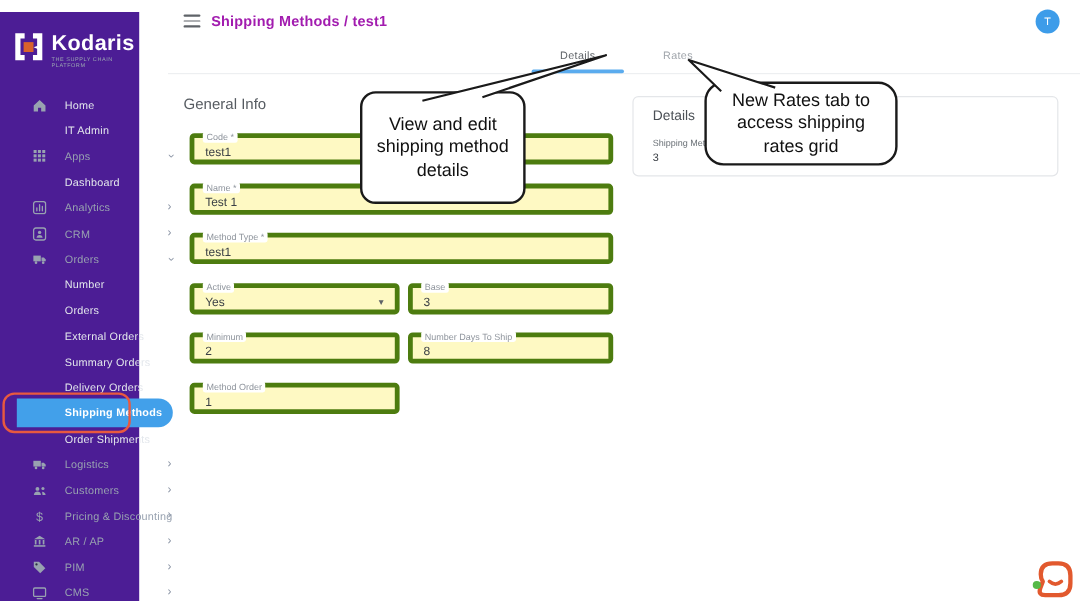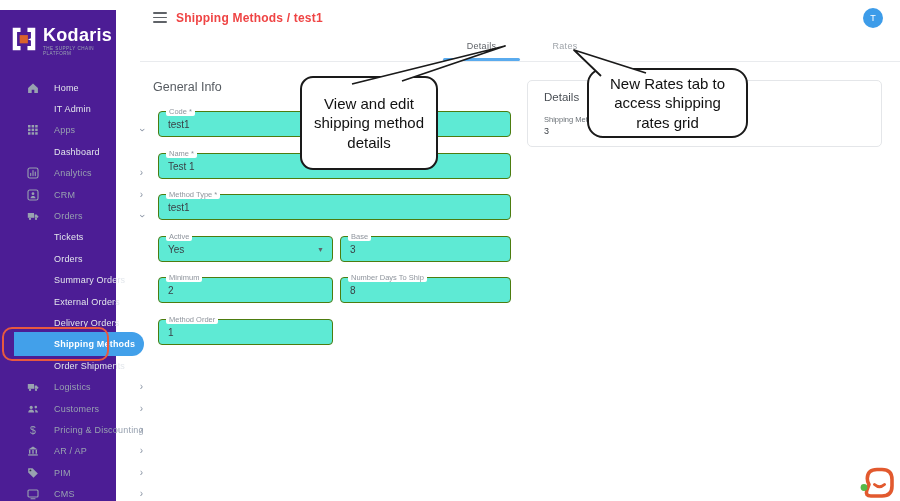--- a/index.html
+++ b/index.html
@@ -24,37 +24,37 @@
     background:#42a0ea; border-radius:0 12px 12px 0; z-index:1; }
   .nav-item.selected .lbl { color:#fff; font-weight:bold; }
   #annotation-box { position:absolute; left:2px; top:317px; width:107px; height:34px;
     border:2.5px solid #e8593f; border-radius:10px; z-index:30; pointer-events:none; }
 
   
   #topbar { position:absolute; left:140px; top:0; right:0; height:35px; background:#fff; }
   #hamburger { position:absolute; left:13px; top:12px; width:14px; height:11px;
     display:flex; flex-direction:column; justify-content:space-between; cursor:pointer; }
   #hamburger span { display:block; height:1.6px; background:#5f6368; border-radius:1px; }
-  #page-title { position:absolute; left:36px; top:11px; font-size:12px; font-weight:bold; color:#ef4444; letter-spacing:.2px; }
+  #page-title { position:absolute; left:36px; top:11px; font-size:12px; font-weight:bold; color:#a21caf; letter-spacing:.2px; }
   #avatar { position:absolute; left:863px; top:8px; width:20px; height:20px; border-radius:50%;
     background:#3d9ce9; color:#fff; font-size:9px; display:flex; align-items:center; justify-content:center; z-index:5; cursor:pointer; }
 
   
   #tabrow { position:absolute; left:140px; top:35px; right:0; height:27px; background:#fff;
     border-bottom:1px solid #e9ebee; }
   .tab { position:absolute; top:6px; font-size:9px; letter-spacing:.3px; color:#a0a5ab; cursor:pointer; text-align:center; }
   .tab.active { color:#5f6368; }
   #tab-underline { position:absolute; left:303px; top:23px; width:77px; height:3px; background:#5aabee; border-radius:2px; }
 
   
   #content { position:absolute; left:140px; top:62px; right:0; bottom:0; background:#fff; }
   #general-info-title { position:absolute; left:153px; top:80px; font-size:12.5px; color:#565b61; z-index:2; }
   #form-grid { position:absolute; left:158px; top:111px; width:353px; display:grid;
     grid-template-columns:175px 171px; column-gap:7px; row-gap:15.5px; z-index:2; }
-  .field { position:relative; height:26px; background:#5eead4; border:1px solid #4d7c0f;
+  .field { position:relative; height:26px; background:#fef9c3; border:4px solid #4d7c0f;
     border-radius:4px; }
   .field.full { grid-column:1 / span 2; }
   .field .flabel { position:absolute; left:7px; top:-5px; font-size:7.5px; color:#8f959d;
     background:#fff; padding:0 3px; white-space:nowrap; border-radius:2px; }
   .field .fvalue { position:absolute; left:9px; top:0; line-height:25px; font-size:10px; color:#3a3f45; }
   .field .caret { position:absolute; right:8px; top:0; line-height:25px; font-size:7px; color:#5f6368; }
 
   
   #details-card { position:absolute; left:527px; top:80px; width:355px; height:67px;
     background:#fff; border:1px solid #e4e6e9; border-radius:5px; z-index:2; }
@@ -149,30 +149,30 @@
             <rect x=".8" y="3" width="6.2" height="4.8" fill="currentColor"></rect>
             <path d="M7.6 4.6h2l1.5 1.7v1.5H7.6z" fill="currentColor"></path>
             <circle cx="3" cy="8.9" r="1.1" fill="currentColor"></circle>
             <circle cx="9" cy="8.9" r="1.1" fill="currentColor"></circle>
           </svg>
         </span>
         <span class="lbl">Orders</span>
         <span class="chev down">›</span>
       </div>
       <div class="nav-item bright">
-        <span class="lbl">Tickets</span>
+        <span class="lbl">Number</span>
       </div>
       <div class="nav-item bright">
         <span class="lbl">Orders</span>
       </div>
       <div class="nav-item bright">
+        <span class="lbl">External Orders</span>
+      </div>
+      <div class="nav-item bright">
         <span class="lbl">Summary Orders</span>
-      </div>
-      <div class="nav-item bright">
-        <span class="lbl">External Orders</span>
       </div>
       <div class="nav-item bright">
         <span class="lbl">Delivery Orders</span>
       </div>
       <div class="nav-item bright selected">
         <span class="pill"></span>
         <span class="lbl">Shipping Methods</span>
       </div>
       <div class="nav-item bright">
         <span class="lbl">Order Shipments</span>

